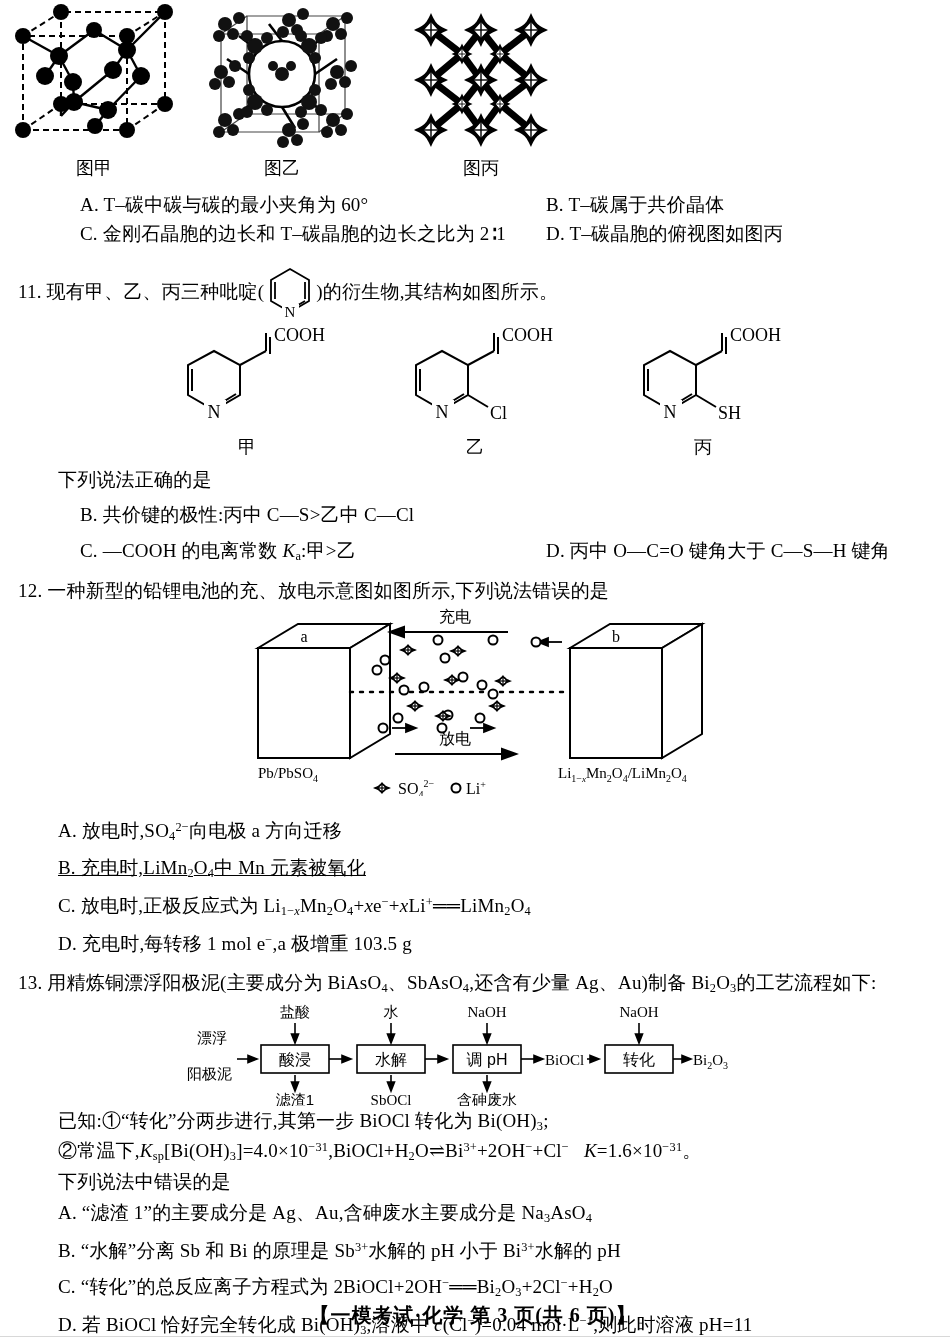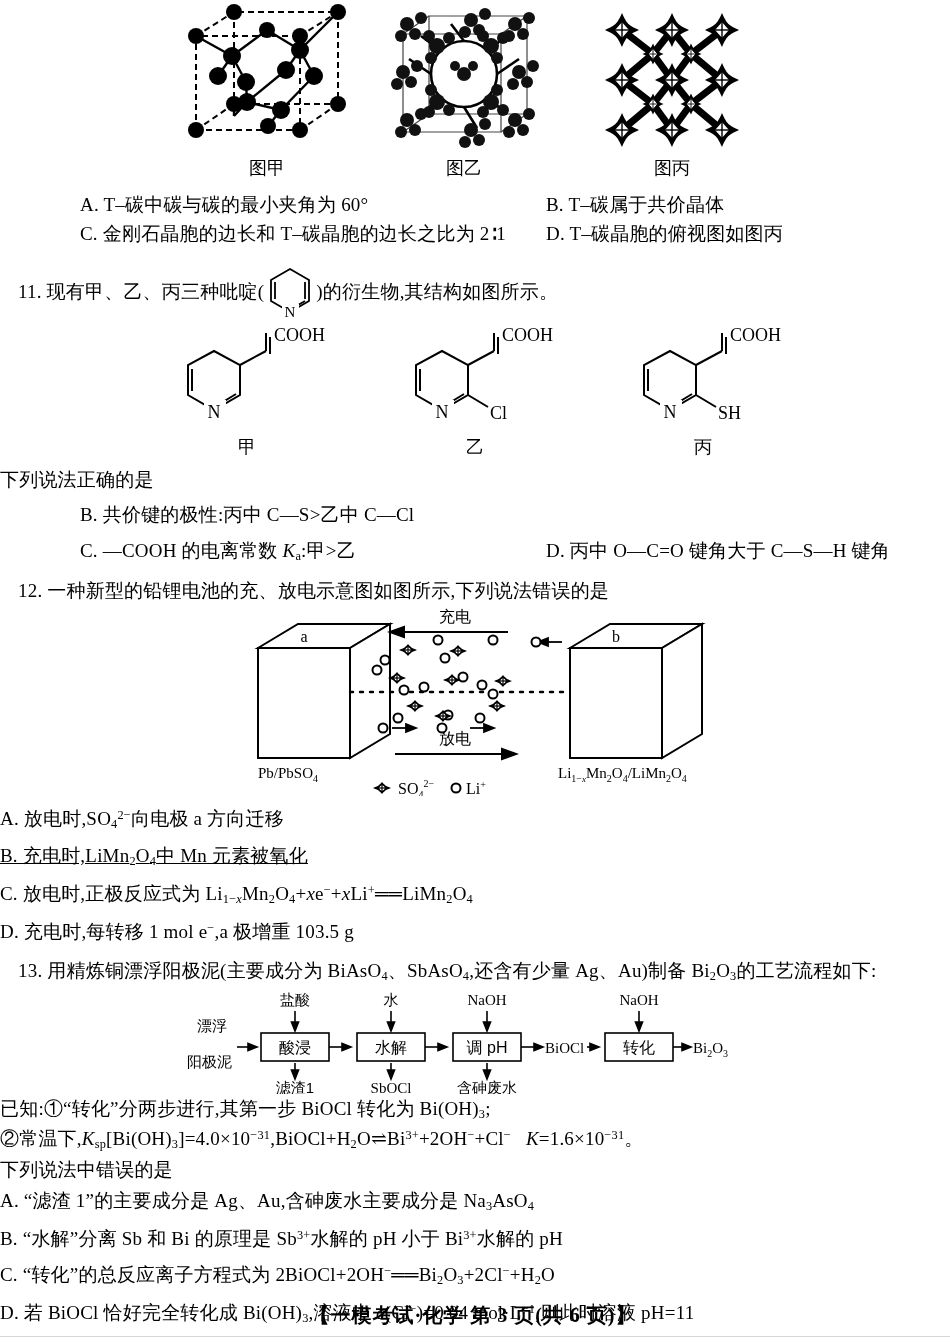--- a/index.html
+++ b/index.html
@@ -17,33 +17,33 @@
   .page { position: relative; width: 950px; height: 1343px; padding: 0; }
 
   
   .qtext { font-size: 19px; line-height: 1.55; letter-spacing: .2px; }
   sub { font-size: .65em; vertical-align: -.28em; }
   sup { font-size: .65em; vertical-align: .45em; }
   .ital { font-style: italic; }
 
   
   .figrow {
-    display: flex; justify-content: center; align-items: flex-end;
-    gap: 9px; padding-top: 4px;
+    display: flex; justify-content: flex-start; align-items: flex-end;
+    gap: 0px; padding-top: 4px;
   }
   .figcell { width: 188px; text-align: center; }
   .figcell.wide { width: 210px; }
   .figcap { font-size: 18px; margin-top: 2px; }
   .figbox { height: 150px; display: flex; align-items: center; justify-content: center; }
 
   
   .optrow { display: flex; padding-left: 80px; }
   .optrow > div:first-child { width: 466px; flex: none; }
 
-  .indent { }
+  .indent { padding-left: 58px; }
   .qno { padding-left: 18px; text-indent: 0; }
 
   
   .mols { display: flex; justify-content: center; gap: 18px; margin-top: 4px; }
   .mol { width: 210px; text-align: center; }
   .mollabel { font-size: 18px; margin-top: -2px; }
 
   
   .battery-wrap { display:flex; justify-content:center; margin-top: 2px; }
 
@@ -505,21 +505,21 @@
         <circle cx="0" cy="0" r="3.2" fill="#fff" stroke="#000" stroke-width="1.4"></circle>
         <line x1="-2.6" y1="0" x2="2.6" y2="0" stroke="#000" stroke-width="1.2"></line>
         <line x1="0" y1="-2.6" x2="0" y2="2.6" stroke="#000" stroke-width="1.2"></line>
       </g>
       <text x="158" y="186" font-family="Liberation Serif, serif" font-size="16" fill="#000">SO<tspan font-size="10" dy="4">4</tspan><tspan font-size="10" dy="-11">2−</tspan></text>
       <circle cx="216" cy="180" r="4.5" fill="#fff" stroke="#000" stroke-width="2"></circle>
       <text x="226" y="186" font-family="Liberation Serif, serif" font-size="16" fill="#000">Li<tspan font-size="10" dy="-6">+</tspan></text>
     </svg>
   </div>
 
-  <div class="qtext" style="margin-top:8px;">
+  <div class="qtext" style="margin-top:20px;">
     <div class="indent" style="margin-bottom:7px;">A. 放电时,SO<sub>4</sub><sup>2−</sup>向电极 a 方向迁移</div>
     <div class="indent" style="margin-bottom:7px;text-decoration:underline;">B. 充电时,LiMn<sub>2</sub>O<sub>4</sub>中 Mn 元素被氧化</div>
     <div class="indent" style="margin-bottom:7px;">C. 放电时,正极反应式为 Li<sub>1−<span class="ital">x</span></sub>Mn<sub>2</sub>O<sub>4</sub>+<span class="ital">x</span>e<sup>−</sup>+<span class="ital">x</span>Li<sup>+</sup>══LiMn<sub>2</sub>O<sub>4</sub></div>
     <div class="indent">D. 充电时,每转移 1 mol e<sup>−</sup>,a 极增重 103.5 g</div>
   </div>
 
   <div class="qtext qno nowrap" style="margin-top:10px;">13. 用精炼铜漂浮阳极泥(主要成分为 BiAsO<sub>4</sub>、SbAsO<sub>4</sub>,还含有少量 Ag、Au)制备 Bi<sub>2</sub>O<sub>3</sub>的工艺流程如下:</div>
 
   <div class="flow-wrap">
     <svg width="600" height="105" viewBox="0 0 600 105">

